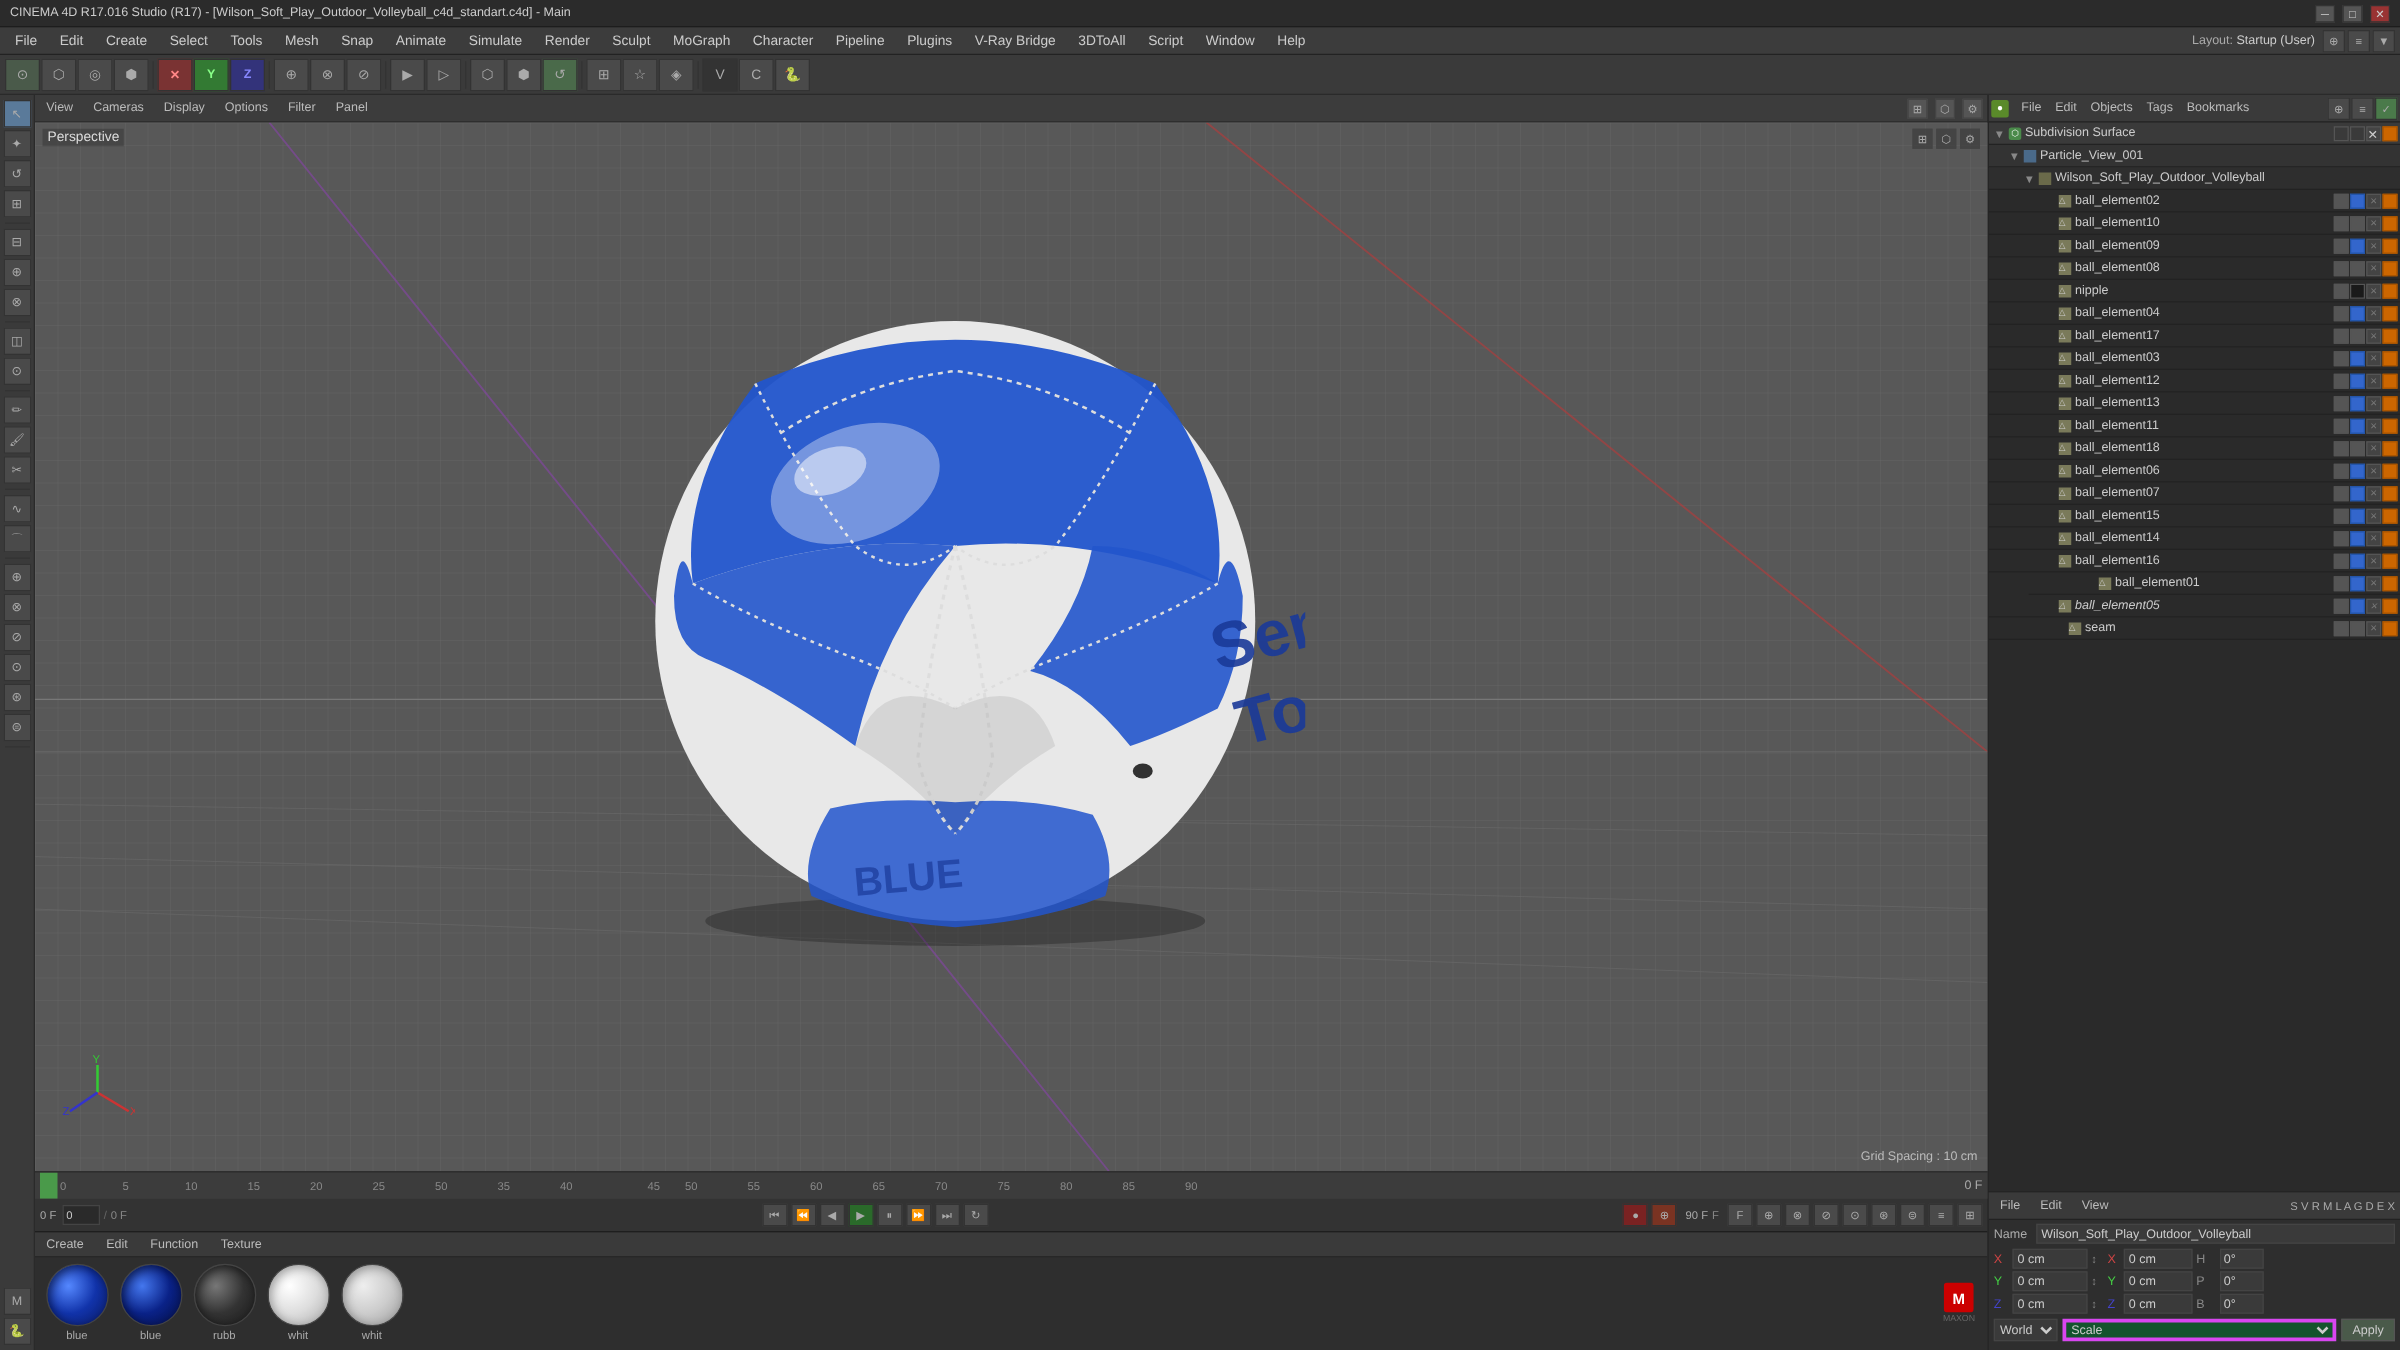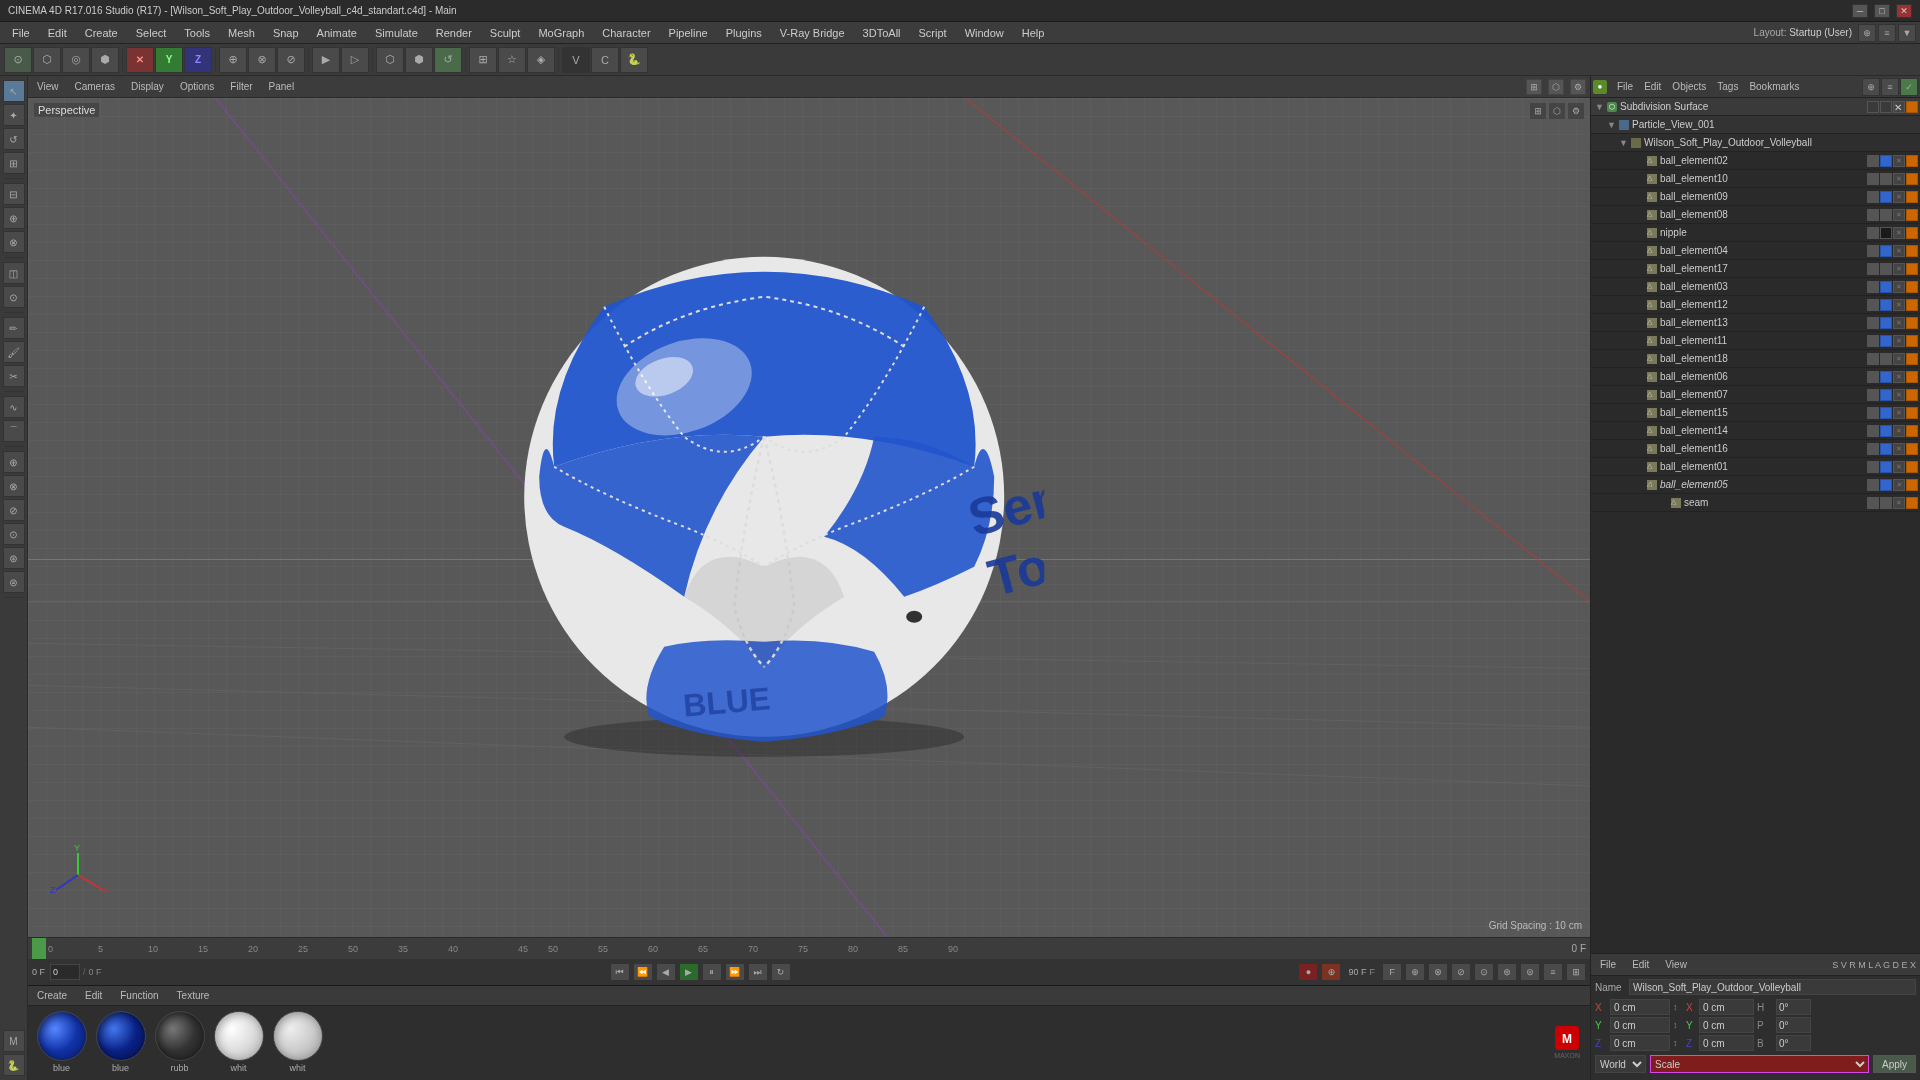--- a/index.html
+++ b/index.html
@@ -610,21 +610,21 @@
                   <span class="om-expand"></span>
                   <span style="width:10px; height:10px; background:#7a7a5a; margin-right:3px; display:inline-block; font-size:7px;">△</span>
                   <span class="om-name">ball_element16</span>
                   <div class="om-dots">
                     <div class="om-dot" style="background:#555;"></div>
                     <div class="om-dot blue" style=""></div>
                     <div class="om-dot cross" style="font-size:7px;display:flex;align-items:center;justify-content:center;color:#777;">✕</div>
                     <div class="om-dot orange"></div>
                   </div>
                 </div>
-            <div class="om-row" style="padding-left: 44px;">
+            <div class="om-row" style="padding-left: 44px; margin-left: 32px;">
                   <span class="om-expand"></span>
                   <span style="width:10px; height:10px; background:#7a7a5a; margin-right:3px; display:inline-block; font-size:7px;">△</span>
                   <span class="om-name">ball_element01</span>
                   <div class="om-dots">
                     <div class="om-dot" style="background:#555;"></div>
                     <div class="om-dot blue" style=""></div>
                     <div class="om-dot cross" style="font-size:7px;display:flex;align-items:center;justify-content:center;color:#777;">✕</div>
                     <div class="om-dot orange"></div>
                   </div>
                 </div>
@@ -632,21 +632,21 @@
                   <span class="om-expand"></span>
                   <span style="width:10px; height:10px; background:#7a7a5a; margin-right:3px; display:inline-block; font-size:7px;">△</span>
                   <span class="om-name">ball_element05</span>
                   <div class="om-dots">
                     <div class="om-dot" style="background:#555;"></div>
                     <div class="om-dot blue" style=""></div>
                     <div class="om-dot cross" style="font-size:7px;display:flex;align-items:center;justify-content:center;color:#777;">✕</div>
                     <div class="om-dot orange"></div>
                   </div>
                 </div>
-            <div class="om-row" style="padding-left: 68px;">
+            <div class="om-row" style="padding-left: 52px;">
                   <span class="om-expand"></span>
                   <span style="width:10px; height:10px; background:#7a7a5a; margin-right:3px; display:inline-block; font-size:7px;">△</span>
                   <span class="om-name">seam</span>
                   <div class="om-dots">
                     <div class="om-dot" style="background:#555;"></div>
                     <div class="om-dot gray" style=""></div>
                     <div class="om-dot cross" style="font-size:7px;display:flex;align-items:center;justify-content:center;color:#777;">✕</div>
                     <div class="om-dot orange"></div>
                   </div>
                 </div>
@@ -699,21 +699,21 @@
           <span style="font-size:10px; color:#888; width:16px;">B</span>
           <input type="text" value="0°" style="width: 35px; height: 16px; background: rgb(58, 58, 58); border: 1px solid rgb(68, 68, 68); color: rgb(204, 204, 204); font-size: 10px; padding: 0px 2px;">
         </div>
 
         <div style="padding:3px 4px; display:flex; align-items:center; gap:4px;">
           <select style="height:18px; background:#3a3a3a; border:1px solid #444; color:#ccc; font-size:10px;">
             <option>World</option>
             <option>Object</option>
             <option>Local</option>
           </select>
-          <select style="height:18px; background:#7f1d1d; border:1px solid #d946ef; color:#ccc; font-size:10px; flex:1;">
+          <select style="height:18px; background:#14532d; border:3px solid #d946ef; color:#ccc; font-size:10px; flex:1;">
             <option>Scale</option>
             <option>Position</option>
             <option>Rotation</option>
           </select>
           <button style="height:18px; background:#4a5a4a; border:1px solid #555; color:#ccc; font-size:10px; padding:0 8px; cursor:pointer;">Apply</button>
         </div>
       </div>
 
     </div>
   </div>

